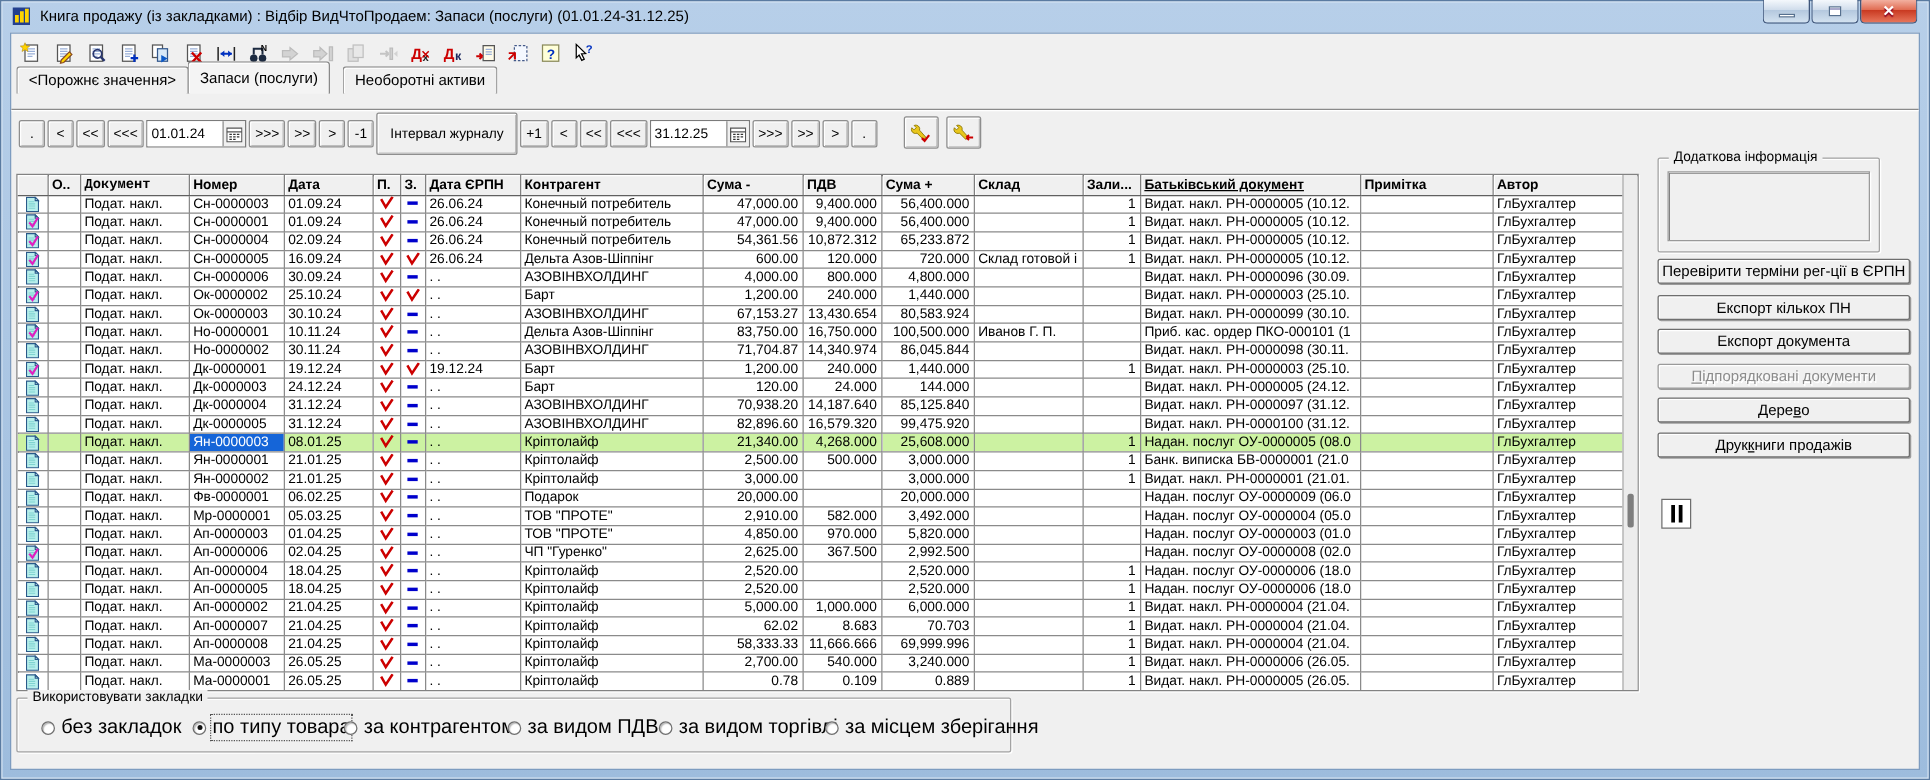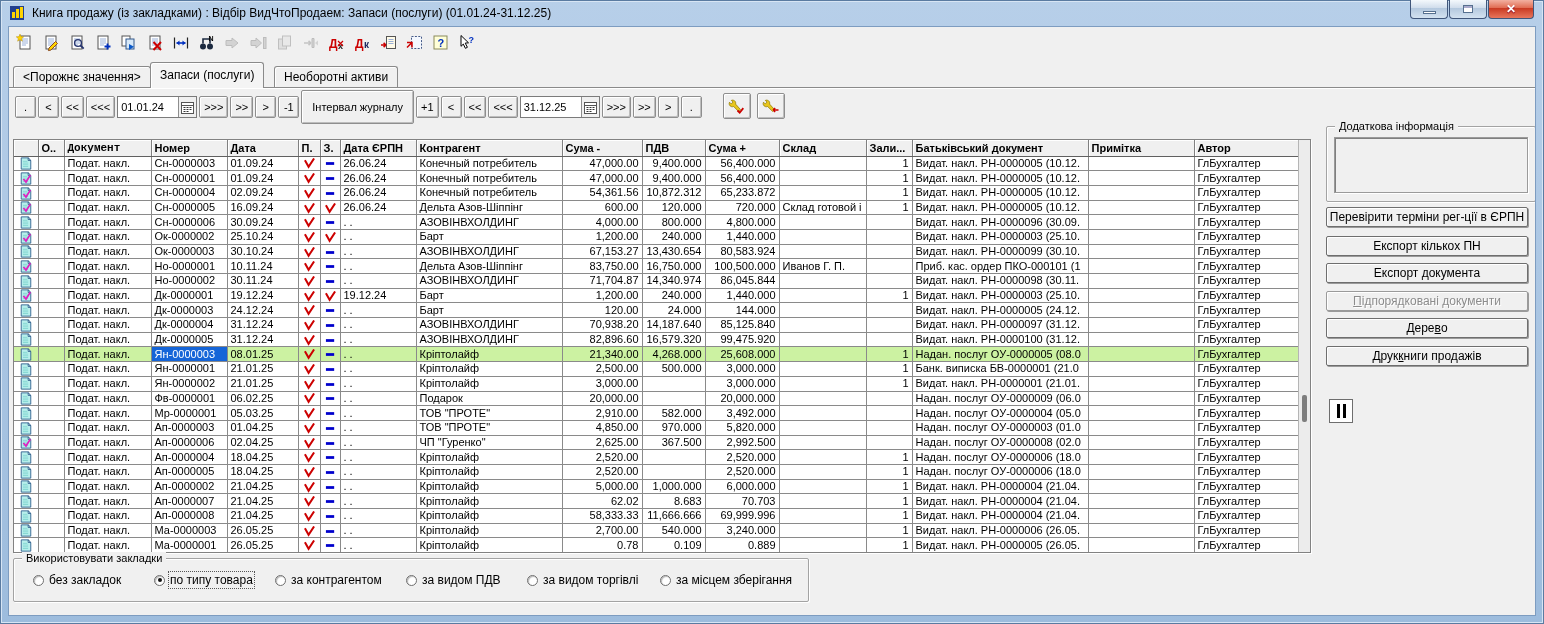--- a/index.html
+++ b/index.html
@@ -26,21 +26,21 @@
   .client { position:absolute; left:8px; top:26px; width:1528px; height:590px; background:#f0f0f0;
     border:1px solid #7d9cc0; overflow:hidden; }
 
   
   .toolbar { position:absolute; left:6px; top:6px; height:24px; display:flex; gap:6px; }
   .tbico { width:20px; height:20px; display:inline-flex; align-items:center; justify-content:center; }
   .tbico svg { width:18px; height:18px; }
   .tbico.dis { opacity:.5; filter:grayscale(1); }
 
   
-  .tabstrip { position:absolute; left:0; top:34px; width:100%; height:27px; }
+  .tabstrip { position:absolute; left:0; top:21px; width:100%; height:27px; }
   .tab { position:absolute; top:5px; height:22px; padding:0 9px; font-size:12px; line-height:21px;
     background:#f0f0f0; border:1px solid #8a8a8a; border-bottom:none; border-radius:3px 3px 0 0;
     box-shadow:inset 1px 1px 0 #fff; color:#000; }
   .tab.active { top:1px; height:26px; line-height:25px; z-index:3; background:#f4f4f4; }
   .tab-baseline { position:absolute; left:0; top:60px; width:100%; height:2px;
     border-top:1px solid #8a8a8a; border-bottom:1px solid #ffffff; }
 
   
   .datebar { position:absolute; left:6px; top:68px; height:24px; display:flex; align-items:center; gap:2px; }
   .dbtn { height:22px; min-width:21px; padding:0 4px; font-size:11px; font-family:"Liberation Sans",sans-serif;
@@ -67,41 +67,41 @@
   .grid td.ctr { text-align:center; padding:0; }
   .grid tr.sel td { background:#ccf2a2; }
   .grid tr.sel td.selcell { background:#1565d8; color:#fff; }
   .grid td svg.rowdoc { width:12px; height:13px; vertical-align:middle; }
   .grid td svg.mark { width:13px; height:11px; vertical-align:middle; }
 
   .vscroll { position:absolute; right:0; top:0; width:12px; height:100%; background:#ececec; border-left:1px solid #b5b5b5; }
   .vthumb { position:absolute; left:3px; top:255px; width:5px; height:27px; background:#7e7e7e; border-radius:2px; }
 
   
-  .rpanel { position:absolute; left:1317px; top:92px; width:210px;text-decoration:underline; }
+  .rpanel { position:absolute; left:1317px; top:92px; width:178px;text-decoration:underline; }
   .groupbox { position:relative; border:1px solid #a3a3a3; box-shadow:inset 1px 1px 0 #fff,1px 1px 0 #fff; border-radius:2px; }
   .groupbox > .gb-title { position:absolute; top:-7px; left:8px; background:#f0f0f0; padding:0 4px; font-size:11px; }
   .addinfo { height:76px; margin-top:7px; }
   .addinfo-inner { position:absolute; left:7px; top:10px; right:7px; bottom:8px; background:#f0f0f0;
     border:1px solid #9a9a9a; box-shadow:inset 1px 1px 0 #7f7f7f, 1px 1px 0 #fff; }
   .rbtn { position:absolute; left:0; width:202px; height:20px; background:#f0f0f0; border:1px solid #6e6e6e; border-radius:2px;
     box-shadow:1px 1px 0 #9a9a9a, inset 1px 1px 0 #fff; font-size:12px; display:flex; align-items:center; justify-content:center; white-space:nowrap; }
   .rbtn.disabled { color:#8c8c8c; text-shadow:1px 1px 0 #fff; border-color:#9a9a9a; }
   .pausebox { position:absolute; left:3px; top:280px; width:24px; height:24px; background:#fff; border:1px solid #6e6e6e;
     display:flex; align-items:center; justify-content:center; gap:3px; }
   .pausebox i { display:block; width:3px; height:14px; background:#000; }
   .histbtn { position:absolute; left:31px; top:280px; width:186px; height:24px; background:#f0f0f0; border:1px solid #6e6e6e;
     border-radius:2px; box-shadow:1px 1px 0 #9a9a9a, inset 1px 1px 0 #fff; font-size:12px; display:flex; align-items:center; }
   .histbtn svg { width:16px; height:16px; margin:0 28px 0 6px; }
   .histbtn span { flex:0 0 auto; }
 
   
   .bottomgroup { position:absolute; left:4px; top:531px; width:796px; height:44px; }
   .radios { position:absolute; left:0; top:14px; width:100%; height:24px; }
-  .radio { position:absolute; display:flex; align-items:center; font-size:12px; white-space:nowrap; }
+  .radio { position:absolute; display:flex; align-items:center; font-size:16px; white-space:nowrap; }
   .rdot { width:11px; height:11px; border-radius:50%; background:#fff; border:1px solid #6f6f6f;
     box-shadow:inset 1px 1px 1px #b9b9b9; margin-right:5px; flex:0 0 auto; position:relative; }
   .radio.on .rdot::after { content:""; position:absolute; left:2.5px; top:2.5px; width:4px; height:4px; border-radius:50%; background:#111; }
   .radio.on .rlabel { outline:1px dotted #555; outline-offset:1px; }
 </style>
 </head>
 <body>
 
 <div class="window">
 
@@ -323,21 +323,21 @@
               <th style="width: 71px;">Дата</th>
               <th style="width: 22px;">П.</th>
               <th style="width: 20px;">З.</th>
               <th style="width: 76px;">Дата ЄРПН</th>
               <th style="width: 146px;">Контрагент</th>
               <th style="width: 80px;">Сума -</th>
               <th style="width: 63px;">ПДВ</th>
               <th style="width: 74px;">Сума +</th>
               <th style="width: 87px;">Склад</th>
               <th style="width: 46px;">Зали...</th>
-              <th style="width: 176px;">Батьківський документ</th>
+              <th style="width: 176px; text-decoration: underline;">Батьківський документ</th>
               <th style="width: 106px; margin-top: 42px;">Примітка</th>
               <th style="width: 104px;">Автор</th>
             </tr>
           </thead>
         <tbody id="gridbody">
             <tr>
               <td class="ctr"><svg class="rowdoc" viewBox="0 0 13 15">
                   <path d="M1 1h8l3 3v10H1z" fill="#b8efec" stroke="#2a5a8a"></path>
                   <path d="M9 1v3h3z" fill="#e8ffff" stroke="#2a5a8a"></path>
                   <path d="M3 5h5M3 7h6M3 9h6M3 11h6" stroke="#7fd4d0"></path>

